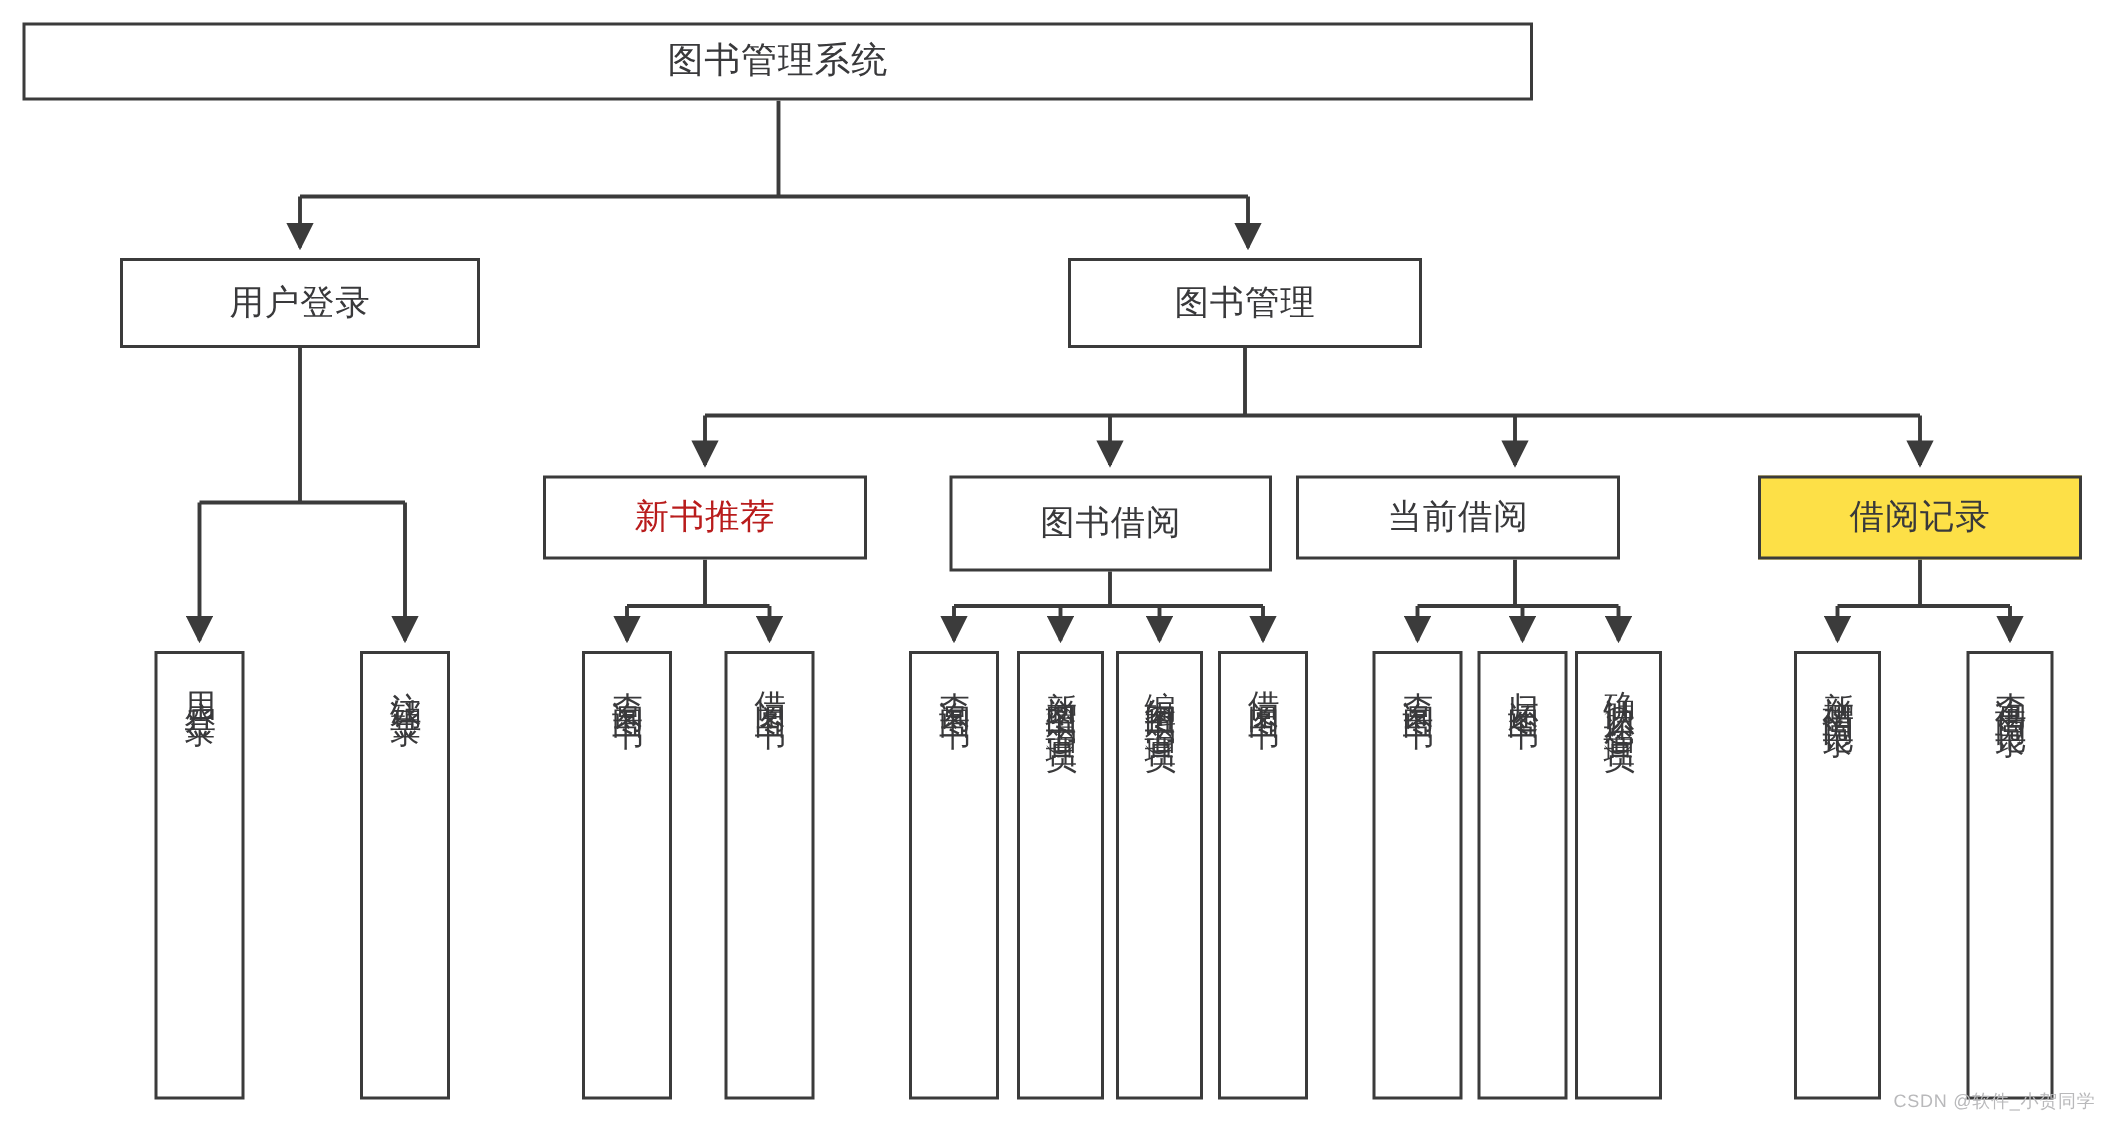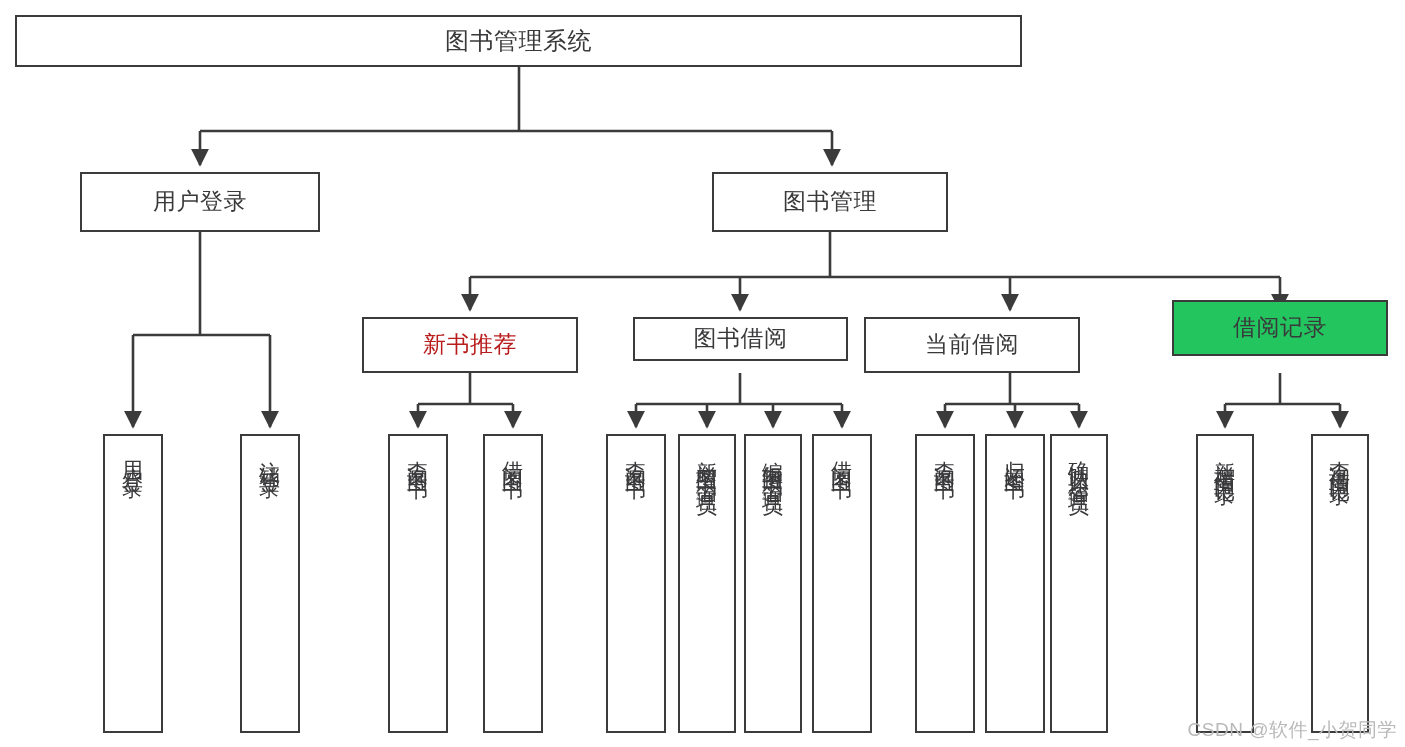--- a/index.html
+++ b/index.html
@@ -41,21 +41,21 @@
     line-height:1.0;
   }
   .v.tall .lbl{font-size:21px;letter-spacing:5px;}
 
   svg#links{position:absolute;left:0;top:0;width:1405px;height:747px;pointer-events:none;}
 
   .watermark{
     position:absolute;
     right:8px;
     bottom:4px;
-    font-size:19px;
+    font-size:12px;
     color:#b9b9bb;
     letter-spacing:0.5px;
     white-space:nowrap;
   }
 </style>
 </head>
 <body>
 
 <div id="canvas">
 
@@ -117,27 +117,27 @@
   <div class="node h" style="left: 80px; top: 172px; width: 240px; height: 60px; border-color: rgb(59, 59, 59); color: rgb(57, 57, 59); background: rgb(255, 255, 255);">
     <span class="lbl">用户登录</span>
   </div>
   <div class="node h" style="left: 712px; top: 172px; width: 236px; height: 60px; border-color: rgb(59, 59, 59); color: rgb(57, 57, 59); background: rgb(255, 255, 255);">
     <span class="lbl">图书管理</span>
   </div>
 
   <div class="node h" style="left: 362px; top: 317px; width: 216px; height: 56px; border-color: rgb(59, 59, 59); color: #b91c1c; background: rgb(255, 255, 255);">
     <span class="lbl">新书推荐</span>
   </div>
-  <div class="node h" style="left: 633px; top: 317px; width: 215px; height: 44px; border-color: rgb(59, 59, 59); color: rgb(57, 57, 59); background: rgb(255, 255, 255);">
+  <div class="node h" style="left: 633px; top: 317px; width: 215px; height: 64px; border-color: rgb(59, 59, 59); color: rgb(57, 57, 59); background: rgb(255, 255, 255);">
     <span class="lbl">图书借阅</span>
   </div>
   <div class="node h" style="left: 864px; top: 317px; width: 216px; height: 56px; border-color: rgb(59, 59, 59); color: rgb(57, 57, 59); background: rgb(255, 255, 255);">
     <span class="lbl">当前借阅</span>
   </div>
-  <div class="node h" style="left: 1172px; top: 300px; width: 216px; height: 56px; border-color: rgb(59, 59, 59); color: rgb(57, 57, 59); background: #22c55e;">
+  <div class="node h" style="left: 1172px; top: 317px; width: 216px; height: 56px; border-color: rgb(59, 59, 59); color: rgb(57, 57, 59); background: #fde047;">
     <span class="lbl">借阅记录</span>
   </div>
 
   <div class="node v" style="left: 103px; top: 434px; width: 60px; height: 299px; border-color: rgb(59, 59, 59); color: rgb(57, 57, 59); background: rgb(255, 255, 255);">
     <span class="lbl">用户登录</span>
   </div>
   <div class="node v" style="left: 240px; top: 434px; width: 60px; height: 299px; border-color: rgb(59, 59, 59); color: rgb(57, 57, 59); background: rgb(255, 255, 255);">
     <span class="lbl">注销登录</span>
   </div>
   <div class="node v" style="left: 388px; top: 434px; width: 60px; height: 299px; border-color: rgb(59, 59, 59); color: rgb(57, 57, 59); background: rgb(255, 255, 255);">

